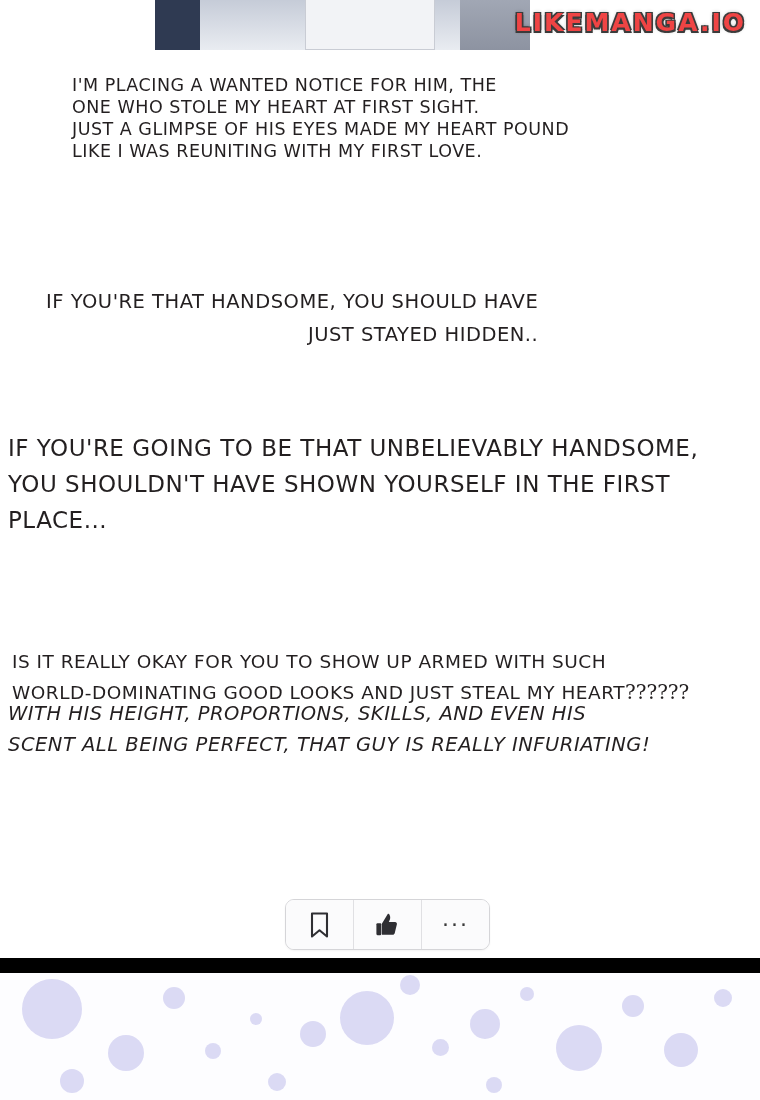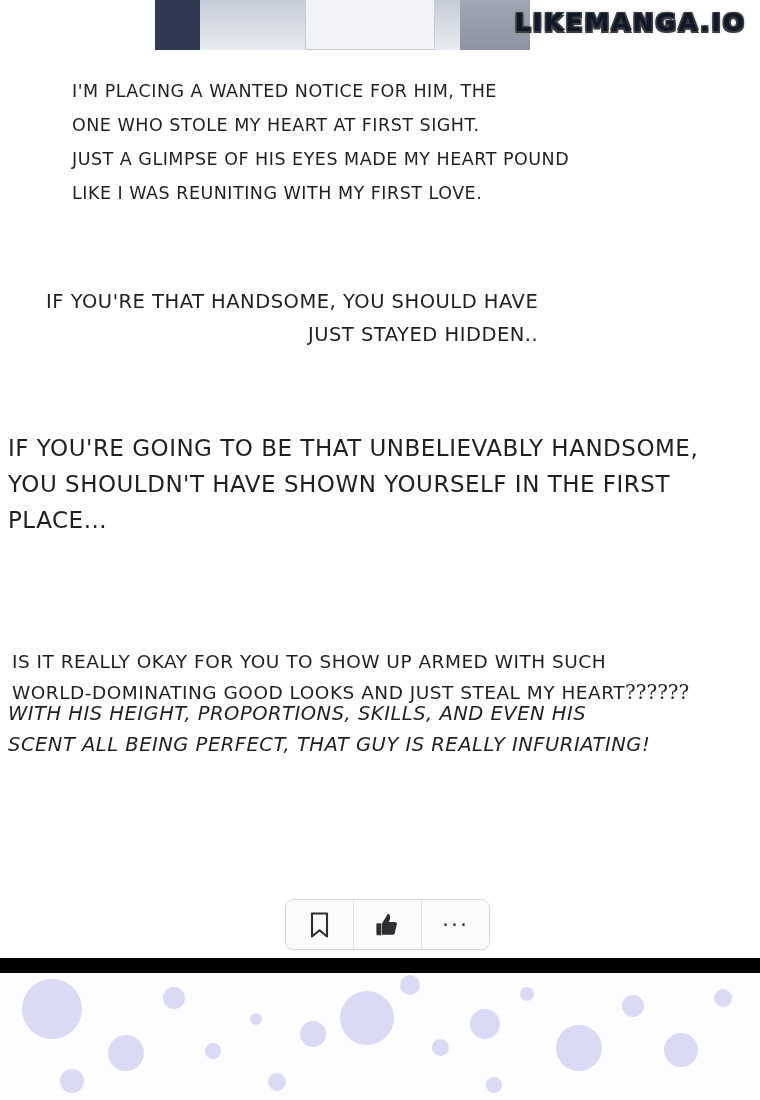--- a/index.html
+++ b/index.html
@@ -63,21 +63,21 @@
 
   
   .watermark {
     position: absolute;
     right: 14px;
     top: 8px;
     font-family: "DejaVu Sans", sans-serif;
     font-weight: bold;
     font-size: 25px;
     letter-spacing: 2px;
-    color: #0f172a;
+    color: #ef4444;
     text-shadow:
       -1.5px -1.5px 0 #3b3b3b,
        1.5px -1.5px 0 #3b3b3b,
       -1.5px  1.5px 0 #3b3b3b,
        1.5px  1.5px 0 #3b3b3b,
        0 0 4px rgba(0,0,0,.45);
     user-select: none;
   }
 
   
@@ -87,21 +87,21 @@
     font-family: "DejaVu Sans", sans-serif;
     font-variant: small-caps;
     text-transform: uppercase;
     letter-spacing: 0.5px;
     white-space: pre-line;
   }
 
   .blk.b1 {
     left: 72px; top: 74px;
     font-size: 17.5px;
-    line-height: 34px;
+    line-height: 22px;
   }
   .blk.b2 {
     left: 46px; top: 285px;
     font-size: 19.5px;
     line-height: 33px;
     text-align: right;
   }
   .blk.b3 {
     left: 8px; top: 430px;
     font-size: 23px;

